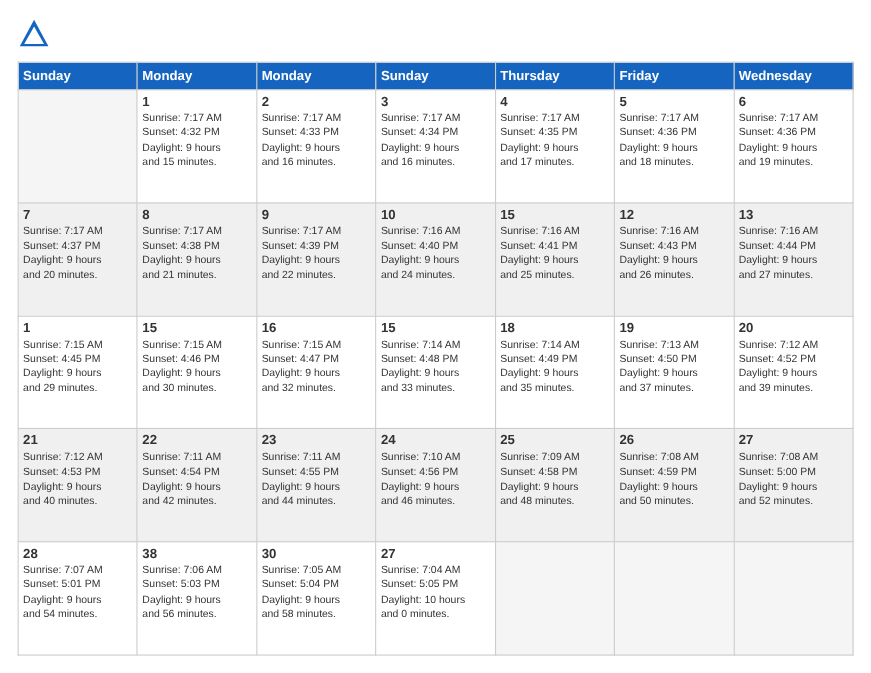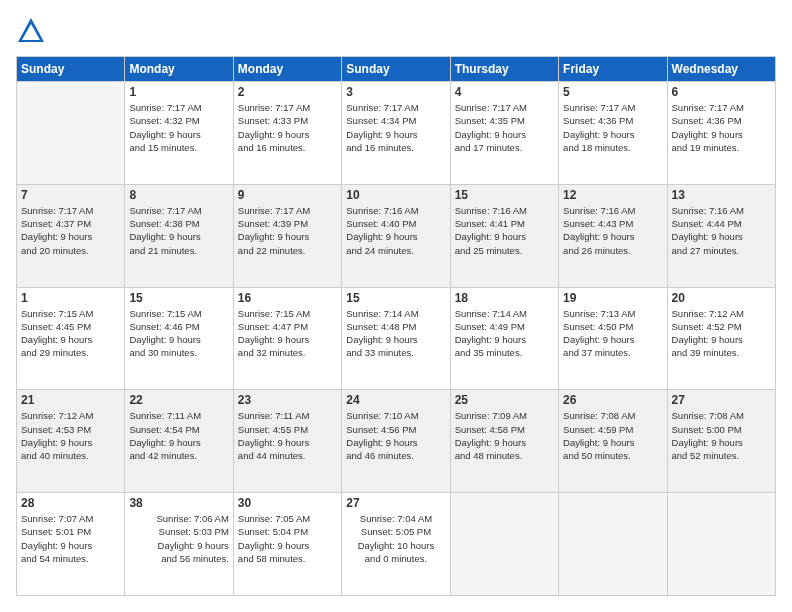--- a/index.html
+++ b/index.html
@@ -337,35 +337,35 @@
         <tr>
           <td>
             <span class="day-num">28</span>
             <div class="day-info" style="white-space: pre-line;">Sunrise: 7:07 AM
 Sunset: 5:01 PM
 Daylight: 9 hours
 and 54 minutes.</div>
           </td>
           <td>
             <span class="day-num">38</span>
-            <div class="day-info" style="white-space: pre-line; text-align: right;">Sunrise: 7:06 AM
+            <div class="day-info" style="white-space: pre-line;">Sunrise: 7:06 AM
 Sunset: 5:03 PM
 Daylight: 9 hours
 and 56 minutes.</div>
           </td>
           <td>
             <span class="day-num">30</span>
             <div class="day-info" style="white-space: pre-line;">Sunrise: 7:05 AM
 Sunset: 5:04 PM
 Daylight: 9 hours
 and 58 minutes.</div>
           </td>
           <td>
             <span class="day-num">27</span>
-            <div class="day-info" style="white-space: pre-line; text-align: center;">Sunrise: 7:04 AM
+            <div class="day-info" style="white-space: pre-line;">Sunrise: 7:04 AM
 Sunset: 5:05 PM
 Daylight: 10 hours
 and 0 minutes.</div>
           </td>
           <td class="empty"></td>
           <td class="empty"></td>
           <td class="empty"></td>
         </tr>
       </tbody>
   </table>

